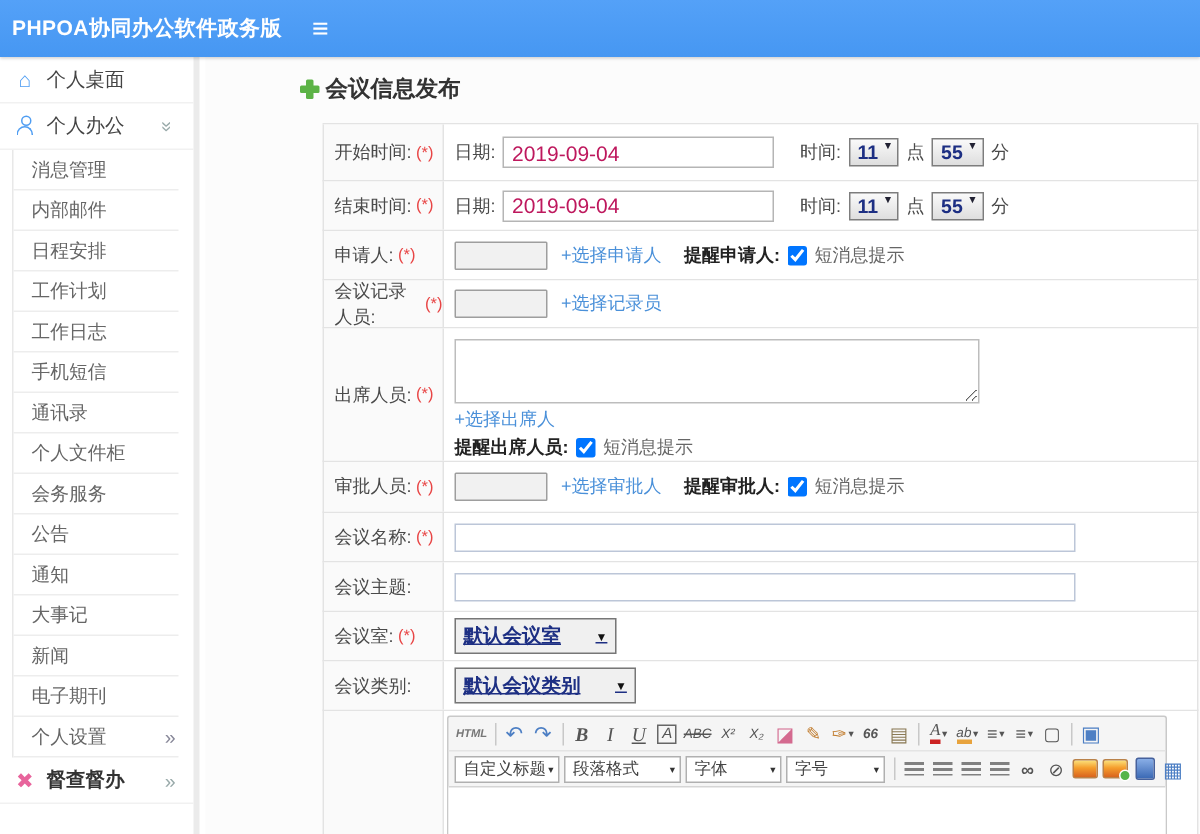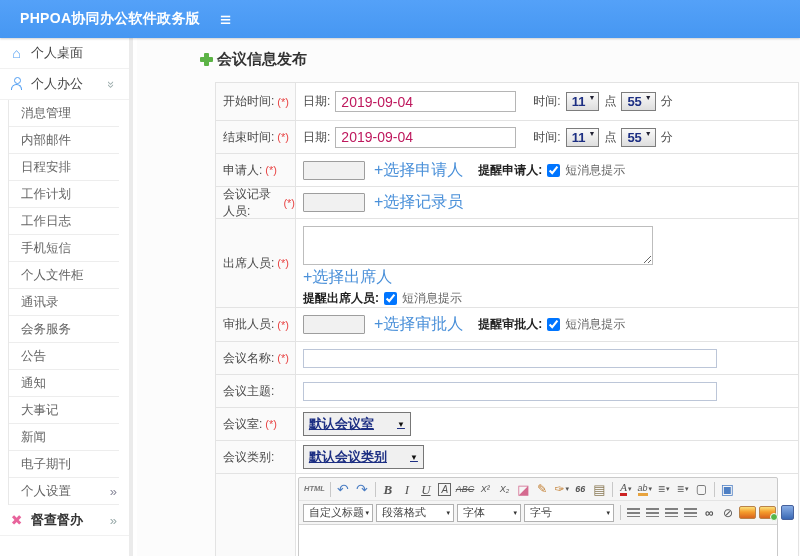--- a/index.html
+++ b/index.html
@@ -3,21 +3,21 @@
 <meta charset="utf-8">
 <style>
   * { box-sizing:border-box; margin:0; padding:0; }
   html,body { width:800px; height:556px; overflow:hidden; }
   body { font-family:"Liberation Sans","DejaVu Sans",sans-serif; background:#fff; position:relative; }
 
   
   .header { position:absolute; left:0; top:0; width:800px; height:38px;
     background:linear-gradient(180deg,#54a1f8,#4697f2); display:flex; align-items:center;
     color:#fff; z-index:9; box-shadow:0 1px 2px rgba(0,0,0,.18); }
-  .header .htitle { font-size:14px; font-weight:bold; padding-left:20px; letter-spacing:.3px; }
+  .header .htitle { font-size:14px; font-weight:bold; padding-left:8px; letter-spacing:.3px; }
   .header .burger { margin-left:20px; font-size:19px; font-weight:bold; cursor:pointer; line-height:1; }
 
   
   .sidebar { position:absolute; left:0; top:38px; bottom:0; width:133px; background:#fff;
     border-right:4px solid #ebebeb; }
   .s-item { height:31px; display:flex; align-items:center; gap:7px; padding-left:9px;
     border-bottom:1px solid #f1f1f1; font-size:13px; color:#444; cursor:pointer; }
   .s-item .sic { width:15px; text-align:center; color:#4f9df2; font-size:14px; line-height:1; }
   .s-item .spacer { flex:1; }
   .chev-down { display:inline-block; transform:rotate(90deg); color:#9aa; font-size:13px; margin-right:14px; }
@@ -50,21 +50,21 @@
   .flabel { width:80px; min-width:80px; background:#fafafa; border-right:1px solid #e3e3e3;
     font-size:12px; color:#4a4a4a; display:flex; align-items:center; gap:3px; padding-left:7px; }
   .req { color:#e84545; font-size:11px; }
   .ffield { flex:1; background:#fff; display:flex; align-items:center; gap:5px; padding-left:7px;
     font-size:12px; color:#444; overflow:hidden; }
   .ffield.col { flex-direction:column; align-items:flex-start; justify-content:flex-start; gap:2px; padding-top:5px; }
   .inlbl { color:#4a4a4a; white-space:nowrap; }
   .tlabel { margin-left:12px; }
   .remind { font-weight:bold; color:#222; margin-left:10px; white-space:nowrap; }
   .gray { color:#666; white-space:nowrap; }
-  .sel-link { color:#4a90d9; text-decoration:none; font-size:16px; margin-left:4px; cursor:pointer; white-space:nowrap; }
+  .sel-link { color:#4a90d9; text-decoration:none; font-size:12px; margin-left:4px; cursor:pointer; white-space:nowrap; }
   input.datein { width:181px; height:21px; border:1px solid #b5b5b5; font-size:14px; color:#be185d;
     padding:1px 5px; font-family:inherit; }
   input.smallin { width:62px; height:19px; border:1px solid #9e9e9e; background:#f1f1f1; border-radius:1px; }
   textarea.attarea { width:350px; height:50px; border:1px solid #bdbdbd; background:#fff; resize:both; margin-top:2px; }
   input.widein { width:414px; height:19px; border:1px solid #bcc6d8; padding:0 4px; font-family:inherit; }
   .msel { display:inline-flex; align-items:flex-start; gap:3px; border:1px solid #7d7d7d;
     background:linear-gradient(#fafafa,#dedede); color:#1d2f83; font-weight:bold; font-size:13px;
     padding:1px 3px 1px 5px; cursor:pointer; }
   .msel .sarr { font-size:7px; color:#223; }
   .bsel { display:inline-flex; align-items:center; gap:23px; border:1px solid #777; background:#f0f0f0;
@@ -104,21 +104,21 @@
     background:linear-gradient(180deg,#fbe07a 0%,#f59d2c 45%,#d9641e 100%);
     border:1px solid #b9824a; border-radius:2px; }
   .tb.plus { position:relative; }
   .tb.plus::after { content:""; position:absolute; right:0; bottom:1px; width:6px; height:6px;
     border-radius:50%; background:#55b54a; border:1px solid #fff; }
   .tb.mediaic::before { content:""; width:11px; height:13px;
     background:linear-gradient(180deg,#89aee6,#3a68b4); border:1px solid #46619c; border-radius:2px; }
   .esel { height:18px; background:#fff; border:1px solid #b0b0b0; display:inline-flex; align-items:center;
     justify-content:space-between; font-size:11px; color:#444; padding:0 3px 0 5px; margin-right:3px; cursor:pointer; }
   .esel .dd { font-size:7px; color:#333; }
-  .w70{width:70px}.w74{width:78px}.w64{width:64px}.w66{width:90px}
+  .w70{width:70px}.w74{width:78px}.w64{width:64px}.w66{width:66px}
 </style>
 </head>
 <body>
 
 <div class="header">
   <span class="htitle">PHPOA协同办公软件政务版</span>
   <span class="burger">≡</span>
 </div>
 
 <div class="sidebar">
@@ -152,25 +152,25 @@
     </div>
       <div class="snav">
       <span class="lbl">工作日志</span>
       <span class="arr"></span>
     </div>
       <div class="snav">
       <span class="lbl">手机短信</span>
       <span class="arr"></span>
     </div>
       <div class="snav">
+      <span class="lbl">通讯录</span>
+      <span class="arr"></span>
+    </div>
+      <div class="snav">
       <span class="lbl">个人文件柜</span>
-      <span class="arr"></span>
-    </div>
-      <div class="snav">
-      <span class="lbl">通讯录</span>
       <span class="arr"></span>
     </div>
       <div class="snav">
       <span class="lbl">会务服务</span>
       <span class="arr"></span>
     </div>
       <div class="snav">
       <span class="lbl">公告</span>
       <span class="arr"></span>
     </div>

